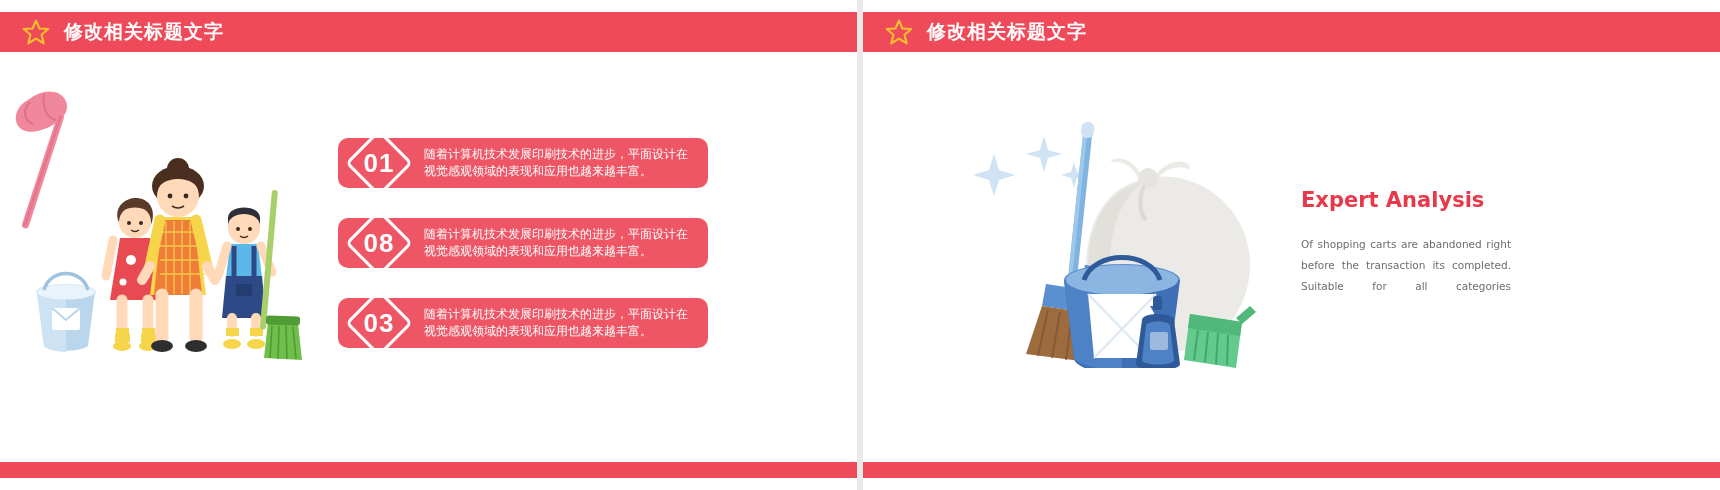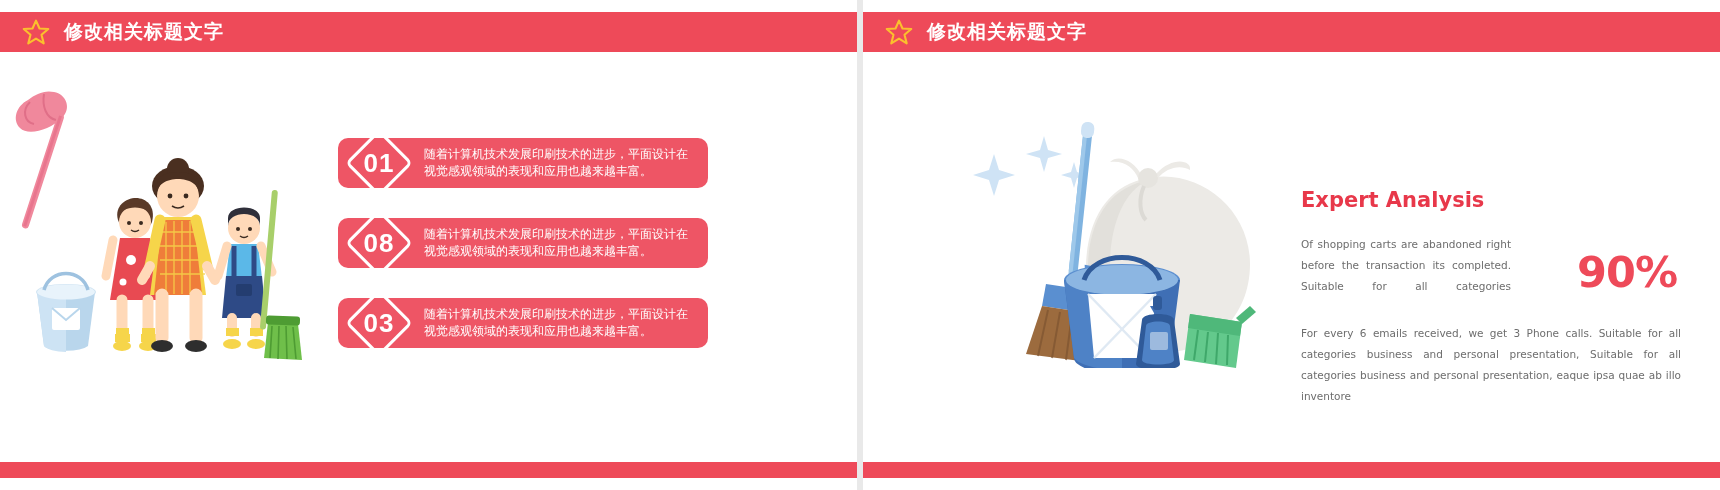--- a/index.html
+++ b/index.html
@@ -350,21 +350,19 @@
           <path d="M300 262 L296 292 M310 264 L307 294 M320 265 L318 296 M330 267 L329 297"></path>
         </g>
         <path d="M338 250 L352 238 L358 244 L344 256 Z" fill="#4fb87a"></path>
       </g>
     </svg>
 
     <div class="analysis">
       <h2>Expert Analysis</h2>
       <div class="analysis-row">
         <div class="blurb">Of shopping carts are abandoned right before the transaction its completed. Suitable for all categories</div>
-        <div class="pct">90%</div>
       </div>
-      <div class="para">For every 6 emails received, we get 3 Phone calls. Suitable for all categories business and personal presentation, Suitable for all categories business and personal presentation, eaque ipsa quae ab illo inventore</div>
     </div>
 
     <div class="bottombar"></div>
   </div>
 
 </div>
 
 </body></html>

